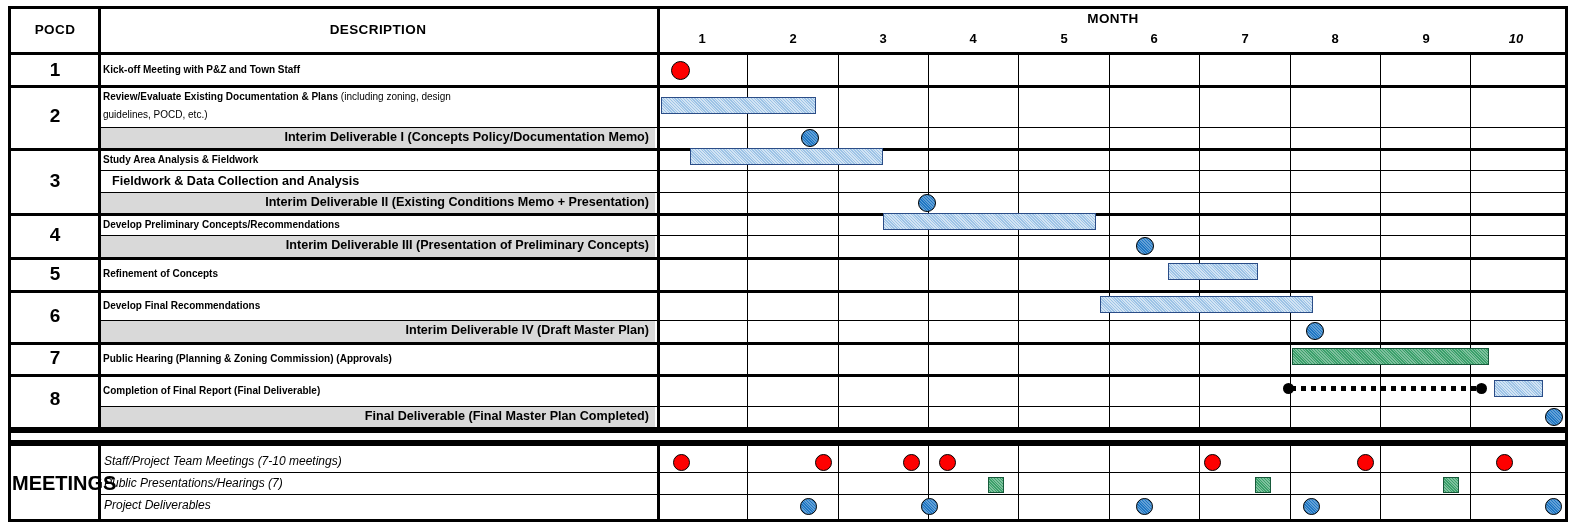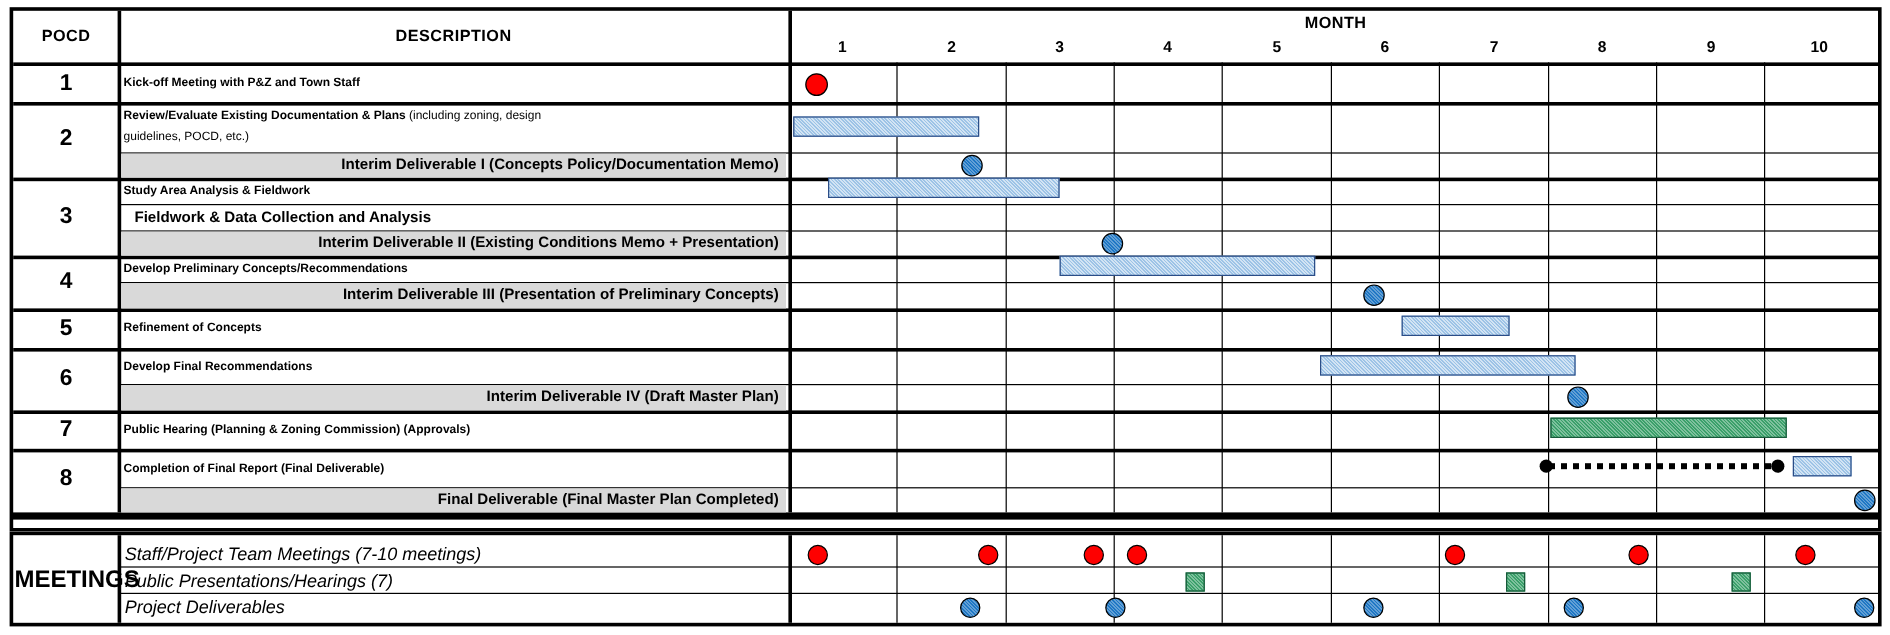--- a/index.html
+++ b/index.html
@@ -104,21 +104,21 @@
     width:86px;
     text-align:center;
     font-weight:bold;
     font-size:20px;
     color:#000;
   }
   .meet-desc{
     position:absolute;
     left:104px;
     font-style:italic;
-    font-size:15px;
+    font-size:12px;
     color:#000;
     font-weight:normal;
   }
 
   
   .bar{
     position:absolute;
     box-sizing:border-box;
     border:1px solid #2b4d87;
     background:#9dc3e6;
@@ -180,21 +180,21 @@
 
   <div class="month-num" style="left:682px;">1</div>
   <div class="month-num" style="left:773px;">2</div>
   <div class="month-num" style="left:863px;">3</div>
   <div class="month-num" style="left:953px;">4</div>
   <div class="month-num" style="left:1044px;">5</div>
   <div class="month-num" style="left:1134px;">6</div>
   <div class="month-num" style="left:1225px;">7</div>
   <div class="month-num" style="left:1315px;">8</div>
   <div class="month-num" style="left:1406px;">9</div>
-  <div class="month-num" style="left:1496px;">10</div>
+  <div class="month-num" style="left:1496px;font-style:italic;">10</div>
 
   <div class="hline thick" style="left:11px;top:52px;width:1554px;"></div>
 
   <div class="hline thick" style="left:11px;top:85px;width:1554px;"></div>
   <div class="hline" style="left:100px;top:127px;width:1465px;"></div>
   <div class="hline thick" style="left:11px;top:148px;width:1554px;"></div>
   <div class="hline" style="left:100px;top:170px;width:1465px;"></div>
   <div class="hline" style="left:100px;top:192px;width:1465px;"></div>
   <div class="hline thick" style="left:11px;top:213px;width:1554px;"></div>
   <div class="hline" style="left:100px;top:235px;width:1465px;"></div>

